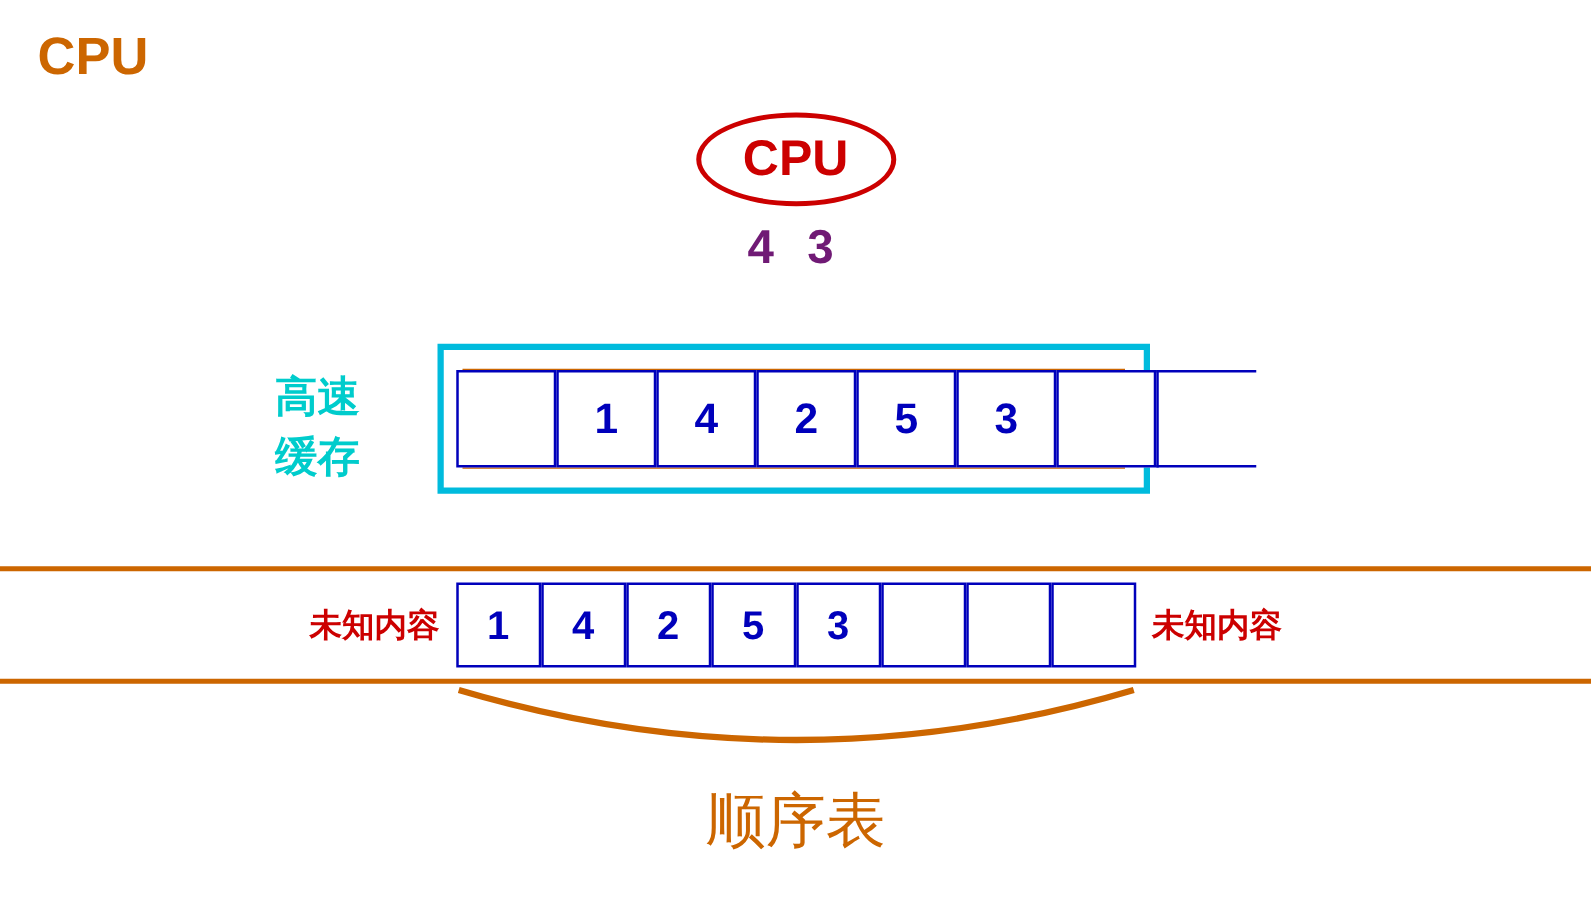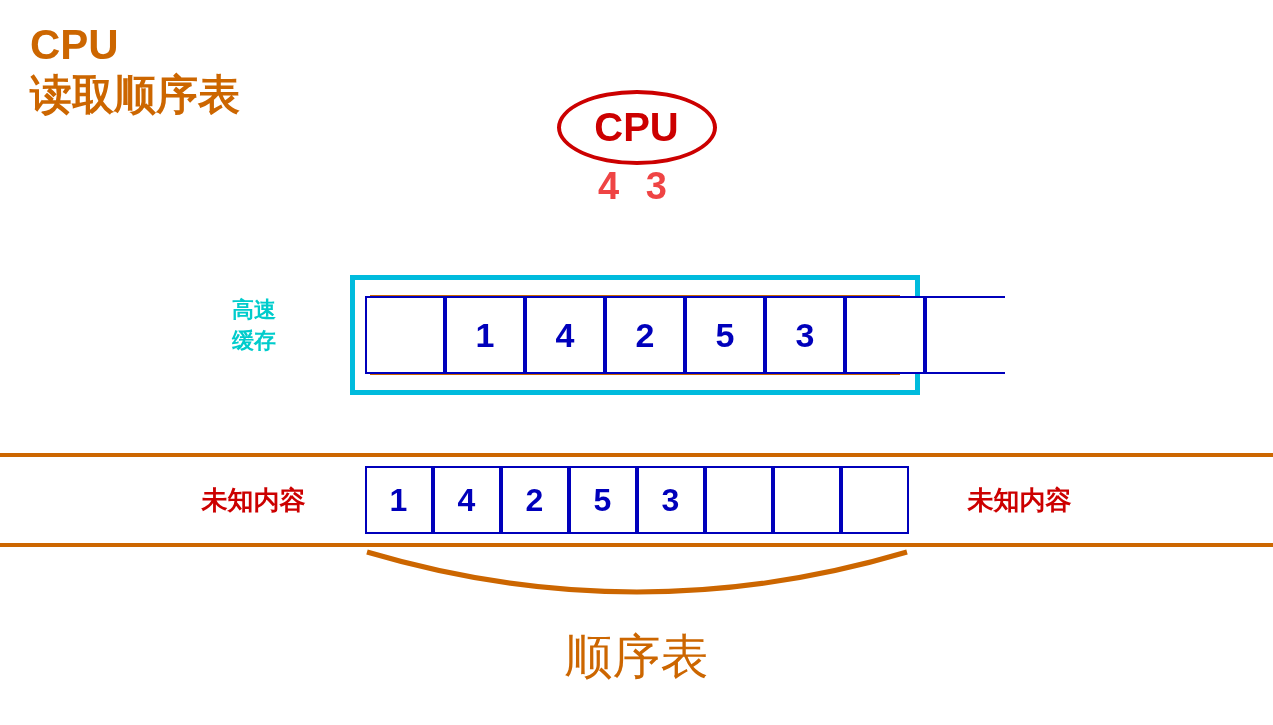--- a/index.html
+++ b/index.html
@@ -45,38 +45,37 @@
     }
 
     .cpu-oval-text {
       color: #cc0000;
       font-size: 40px;
       font-weight: bold;
       font-family: Arial, sans-serif;
     }
 
     .cpu-number {
-      color: #ef4444;
+      color: #701a75;
       font-size: 38px;
       font-weight: bold;
-      margin-top: 0;
+      margin-top: 12px;
       letter-spacing: 8px;
     }
 
     
     .cache-label {
       position: absolute;
       top: 295px;
       left: 220px;
       color: #00cccc;
-      font-size: 22px;
+      font-size: 34px;
       font-weight: bold;
       line-height: 1.4;
       text-align: center;
-      margin-left: 12px;
     }
 
     .cache-container {
       position: absolute;
       top: 275px;
       left: 350px;
       width: 570px;
       height: 120px;
       border: 5px solid #00bbdd;
       background: #ffffff;
@@ -220,29 +219,27 @@
 
     .memory-content {
       position: absolute;
       top: 0;
       left: 0;
       right: 0;
       height: 94px;
       display: flex;
       align-items: center;
       justify-content: center;
-      gap: 46px;
     }
   </style>
 </head>
 <body>
 
 <div class="title-block">
   <div>CPU</div>
-  <div>读取顺序表</div>
 </div>
 
 <div class="cpu-oval-container">
   <div class="cpu-oval">
     <span class="cpu-oval-text">CPU</span>
   </div>
   <div class="cpu-number">4  3</div>
 </div>
 
 <div class="cache-label">高速<br>缓存</div>

